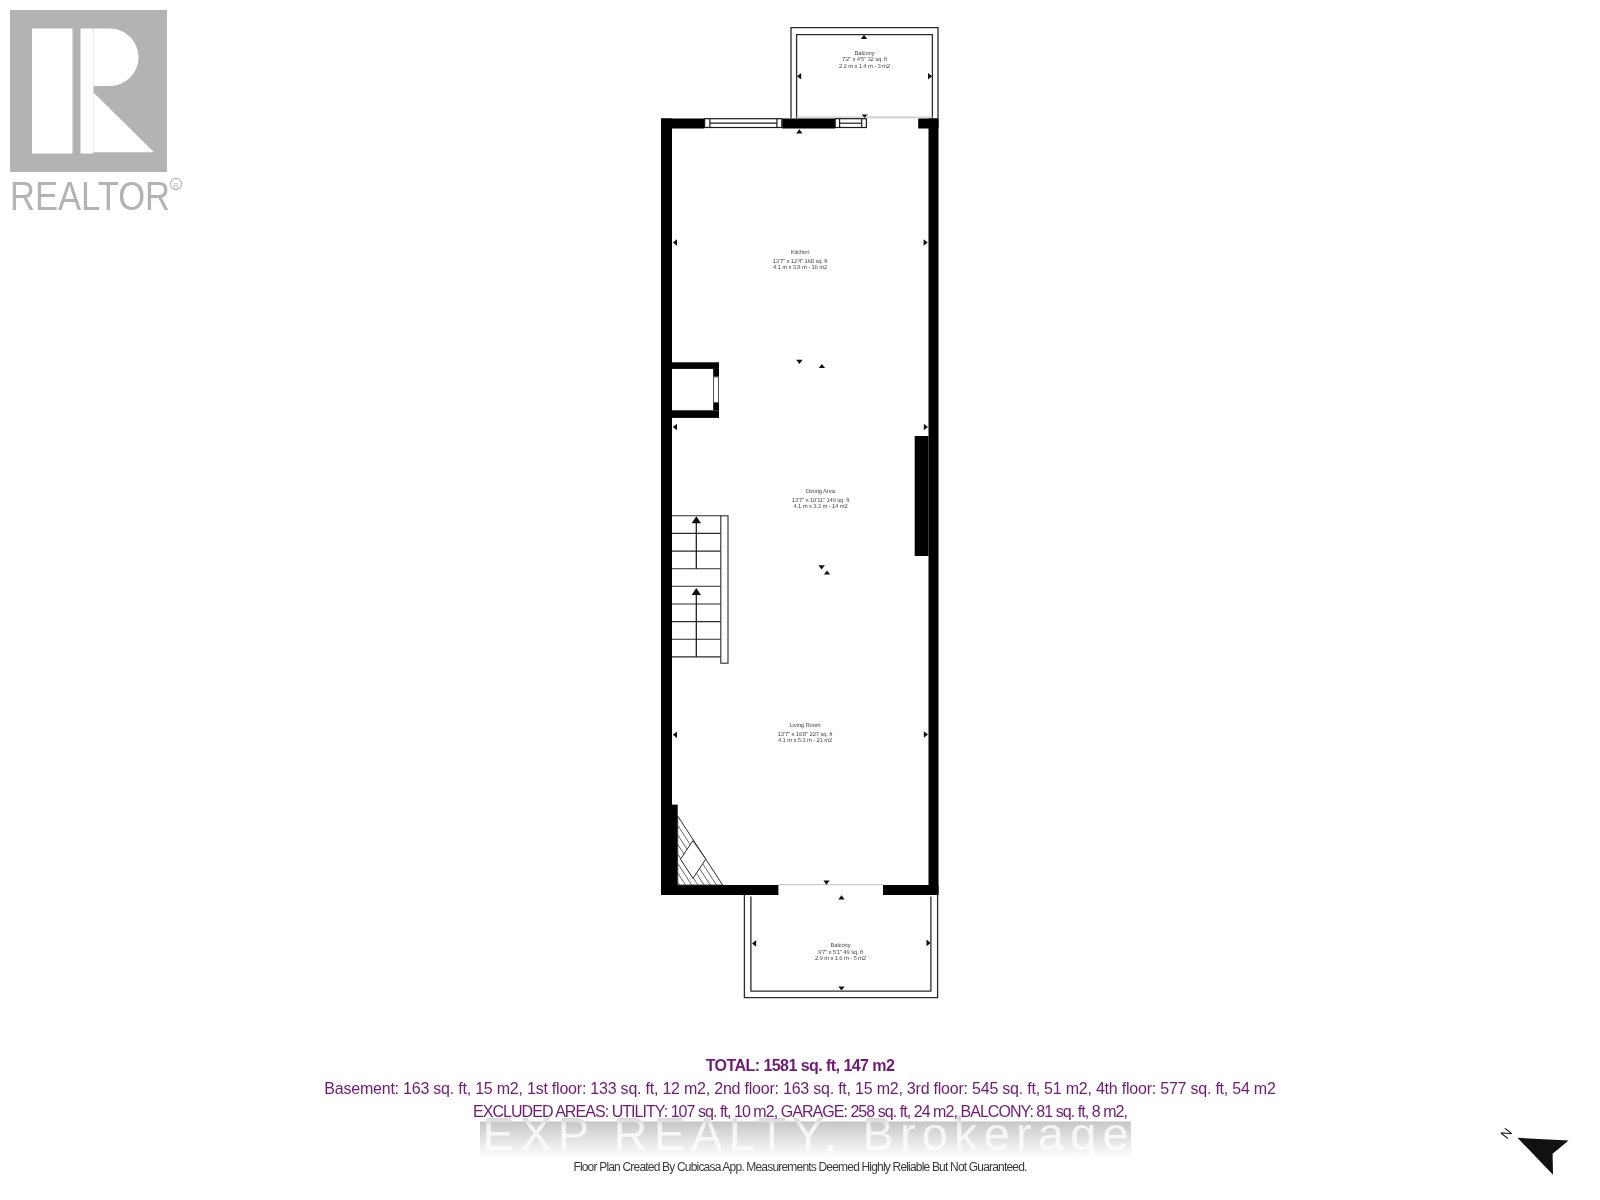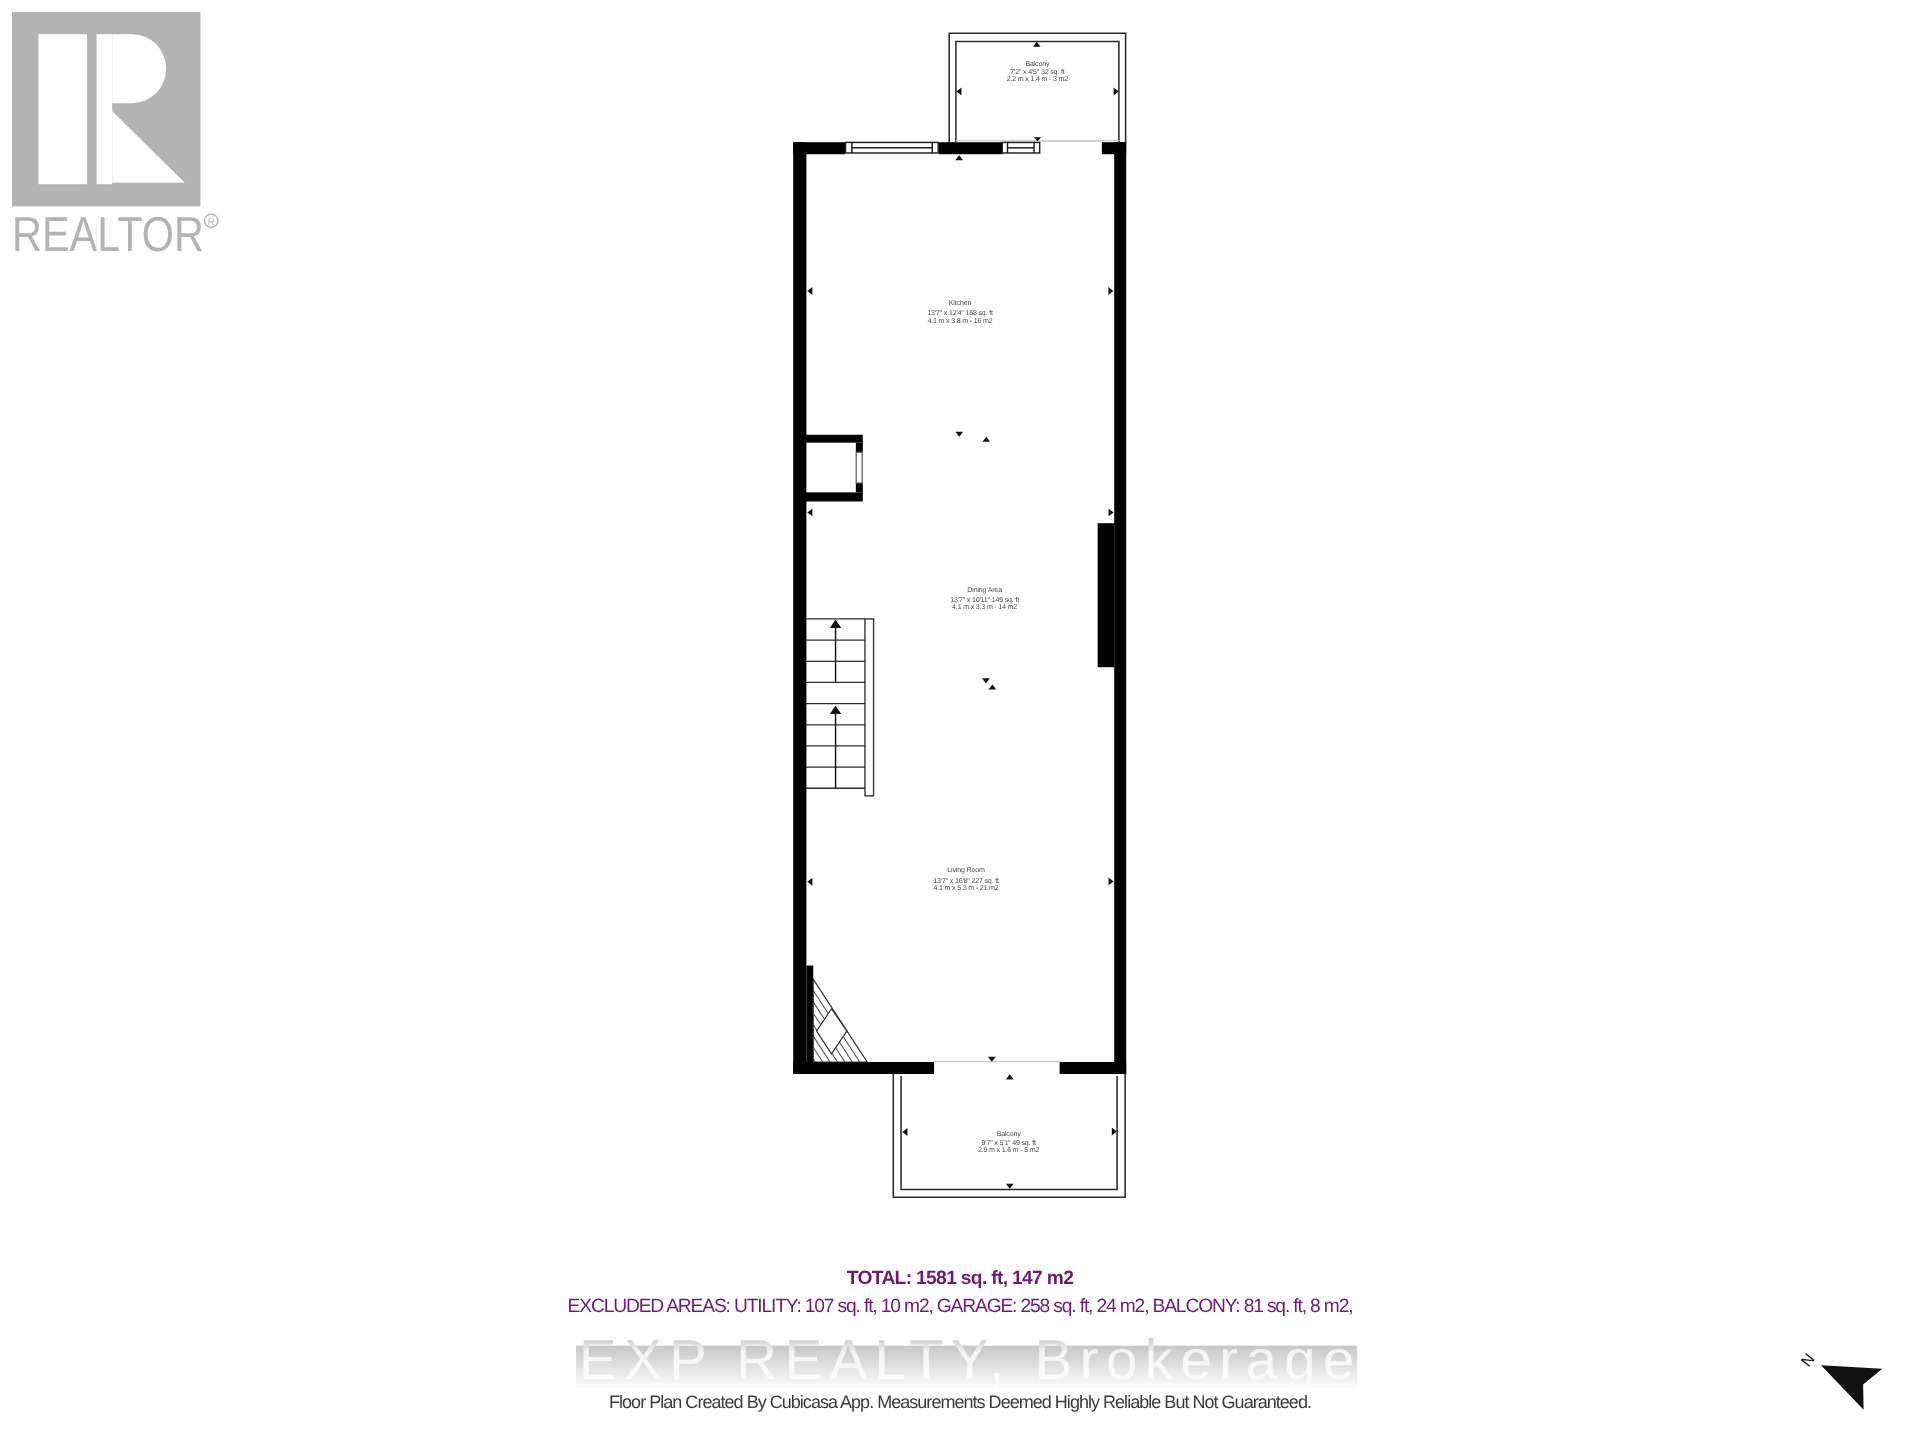--- a/index.html
+++ b/index.html
@@ -5,21 +5,21 @@
   html,body{margin:0;padding:0;background:#fff;width:1600px;height:1200px;overflow:hidden;}
   body{font-family:"Liberation Sans", sans-serif;position:relative;-webkit-font-smoothing:antialiased;}
   #plan{position:absolute;left:0;top:0;}
   .summary{position:absolute;left:0;top:1054px;width:1600px;text-align:center;
     font-size:16px;line-height:23.2px;color:#701a75;z-index:3;}
   .summary .l1{font-weight:bold;letter-spacing:-0.55px;}
   .summary .l2{letter-spacing:-0.22px;}
   .summary .l3{letter-spacing:-0.95px;}
   .summary .l4{letter-spacing:-0.85px;}
   .footer{position:absolute;left:0;top:1160px;width:1600px;text-align:center;z-index:3;
-    font-size:15px;color:#3a3a3a;letter-spacing:-0.81px;}
+    font-size:12px;color:#3a3a3a;letter-spacing:-0.81px;}
 </style>
 </head>
 <body>
 <svg id="plan" width="1600" height="1200" viewBox="0 0 1600 1200">
   <defs>
     <linearGradient id="bandg" x1="0" y1="0" x2="0" y2="1">
       <stop offset="0" stop-color="#c7c7c7"></stop>
       <stop offset="1" stop-color="#fdfdfd"></stop>
     </linearGradient>
     <linearGradient id="wmg" x1="0" y1="0" x2="0" y2="1">
@@ -167,15 +167,16 @@
     <text x="840.5" y="954.2">9'7" x 5'1" 49 sq. ft</text>
     <text x="840.5" y="960.1">2.9 m x 1.6 m - 5 m2</text>
   </g>
 
   <polygon points="1517.5,1137.8 1568.6,1140.6 1552.6,1153.7 1553,1174.8" fill="#111111"></polygon>
   <text x="1506" y="1138" font-size="13" fill="#111111" text-anchor="middle" transform="rotate(-52 1506 1133)">N</text>
 </svg>
 
 <div class="summary">
   <div class="l1">TOTAL: 1581 sq. ft, 147 m2</div>
+  <div class="l2">Basement: 163 sq. ft, 15 m2, 1st floor: 133 sq. ft, 12 m2, 2nd floor: 163 sq. ft, 15 m2, 3rd floor: 545 sq. ft, 51 m2, 4th floor: 577 sq. ft, 54 m2</div>
   <div class="l3">EXCLUDED AREAS: UTILITY: 107 sq. ft, 10 m2, GARAGE: 258 sq. ft, 24 m2, BALCONY: 81 sq. ft, 8 m2,</div>
 </div>
 <div class="footer">Floor Plan Created By Cubicasa App. Measurements Deemed Highly Reliable But Not Guaranteed.</div>
 
 </body></html>

